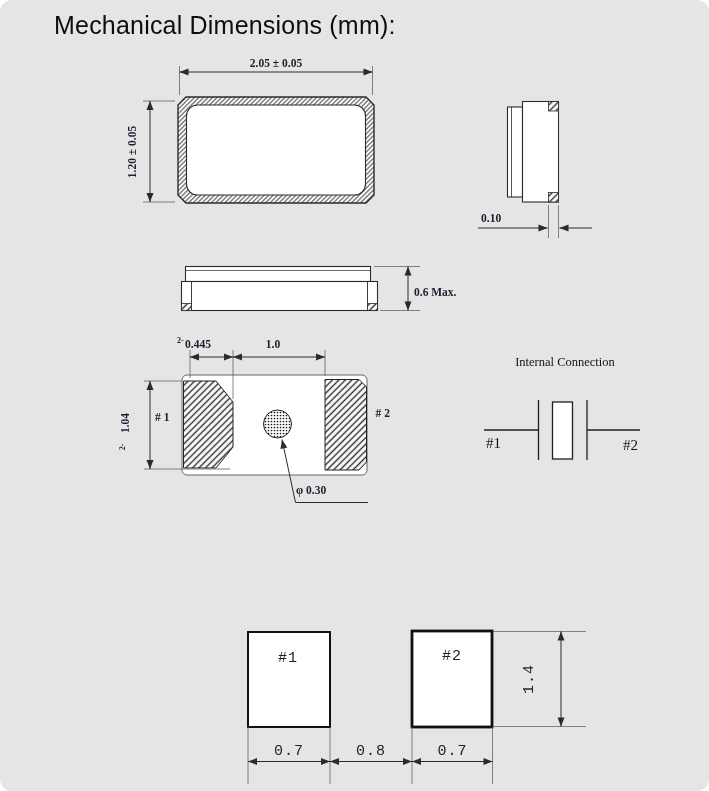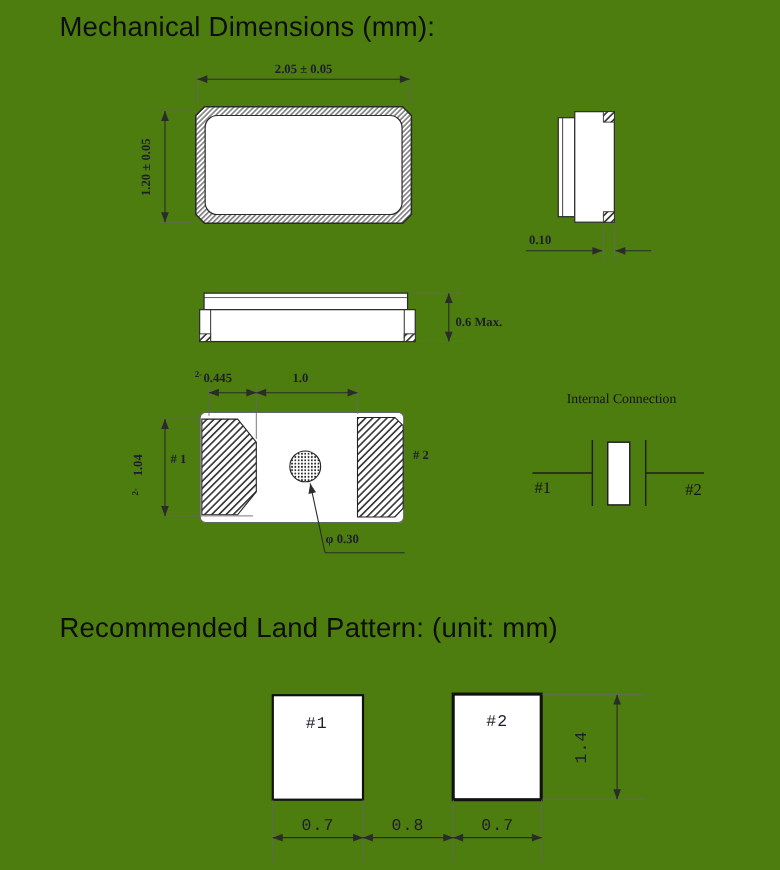--- a/index.html
+++ b/index.html
@@ -1,37 +1,36 @@
 <!DOCTYPE html>
 <html><head>
 <meta charset="utf-8">
 <style>
   html,body{margin:0;padding:0;background:#fff;}
-  .page{position:relative;width:709px;height:791px;background:#4d7c0f;overflow:hidden;
-        font-family:"Liberation Sans",sans-serif;}
+  .page{position:relative;width:709px;height:791px;background:#e5e5e5;overflow:hidden;
+        font-family:"Liberation Sans",sans-serif;border-radius:12px;}
   .sec-title{position:absolute;left:54px;font-size:25px;color:#0d0d0d;letter-spacing:0.2px;}
   #t1{top:11px;}
   #t2{top:557px;}
   svg{position:absolute;left:0;top:0;}
   .dim{font:bold 11.5px "Liberation Serif",serif;fill:#1d1d2e;}
   .sup{font:bold 8px "Liberation Serif",serif;fill:#1d1d2e;}
   .ic-title{font:12.5px "Liberation Serif",serif;fill:#141414;}
   .ic-pin{font:15px "Liberation Serif",serif;fill:#141414;}
   .lnd{font:15px "Liberation Mono",monospace;fill:#1d1d2e;letter-spacing:1px;}
   .thin{stroke:#666;stroke-width:0.8;fill:none;}
   .dl{stroke:#2b2b2b;stroke-width:1;fill:none;}
   .solid{stroke:#2b2b2b;fill:#fff;}
 </style>
 </head>
 <body>
 
 <div class="page">
 
   <div class="sec-title" id="t1">Mechanical Dimensions (mm):</div>
-  <div class="sec-title" id="t2">Recommended Land Pattern: (unit: mm)</div>
 
   <svg width="709" height="791" viewBox="0 0 709 791">
     <defs>
       <marker id="ah" markerUnits="userSpaceOnUse" markerWidth="10" markerHeight="8" refX="9.5" refY="4" orient="auto-start-reverse">
         <path d="M0.5,0.5 L9.5,4 L0.5,7.5 Z" fill="#2b2b2b"></path>
       </marker>
       <pattern id="hatch" patternUnits="userSpaceOnUse" width="4.6" height="4.6" patternTransform="rotate(45)">
         <rect width="4.6" height="4.6" fill="#ffffff"></rect>
         <line x1="2.3" y1="0" x2="2.3" y2="4.6" stroke="#2a2a2a" stroke-width="1.4"></line>
       </pattern>

